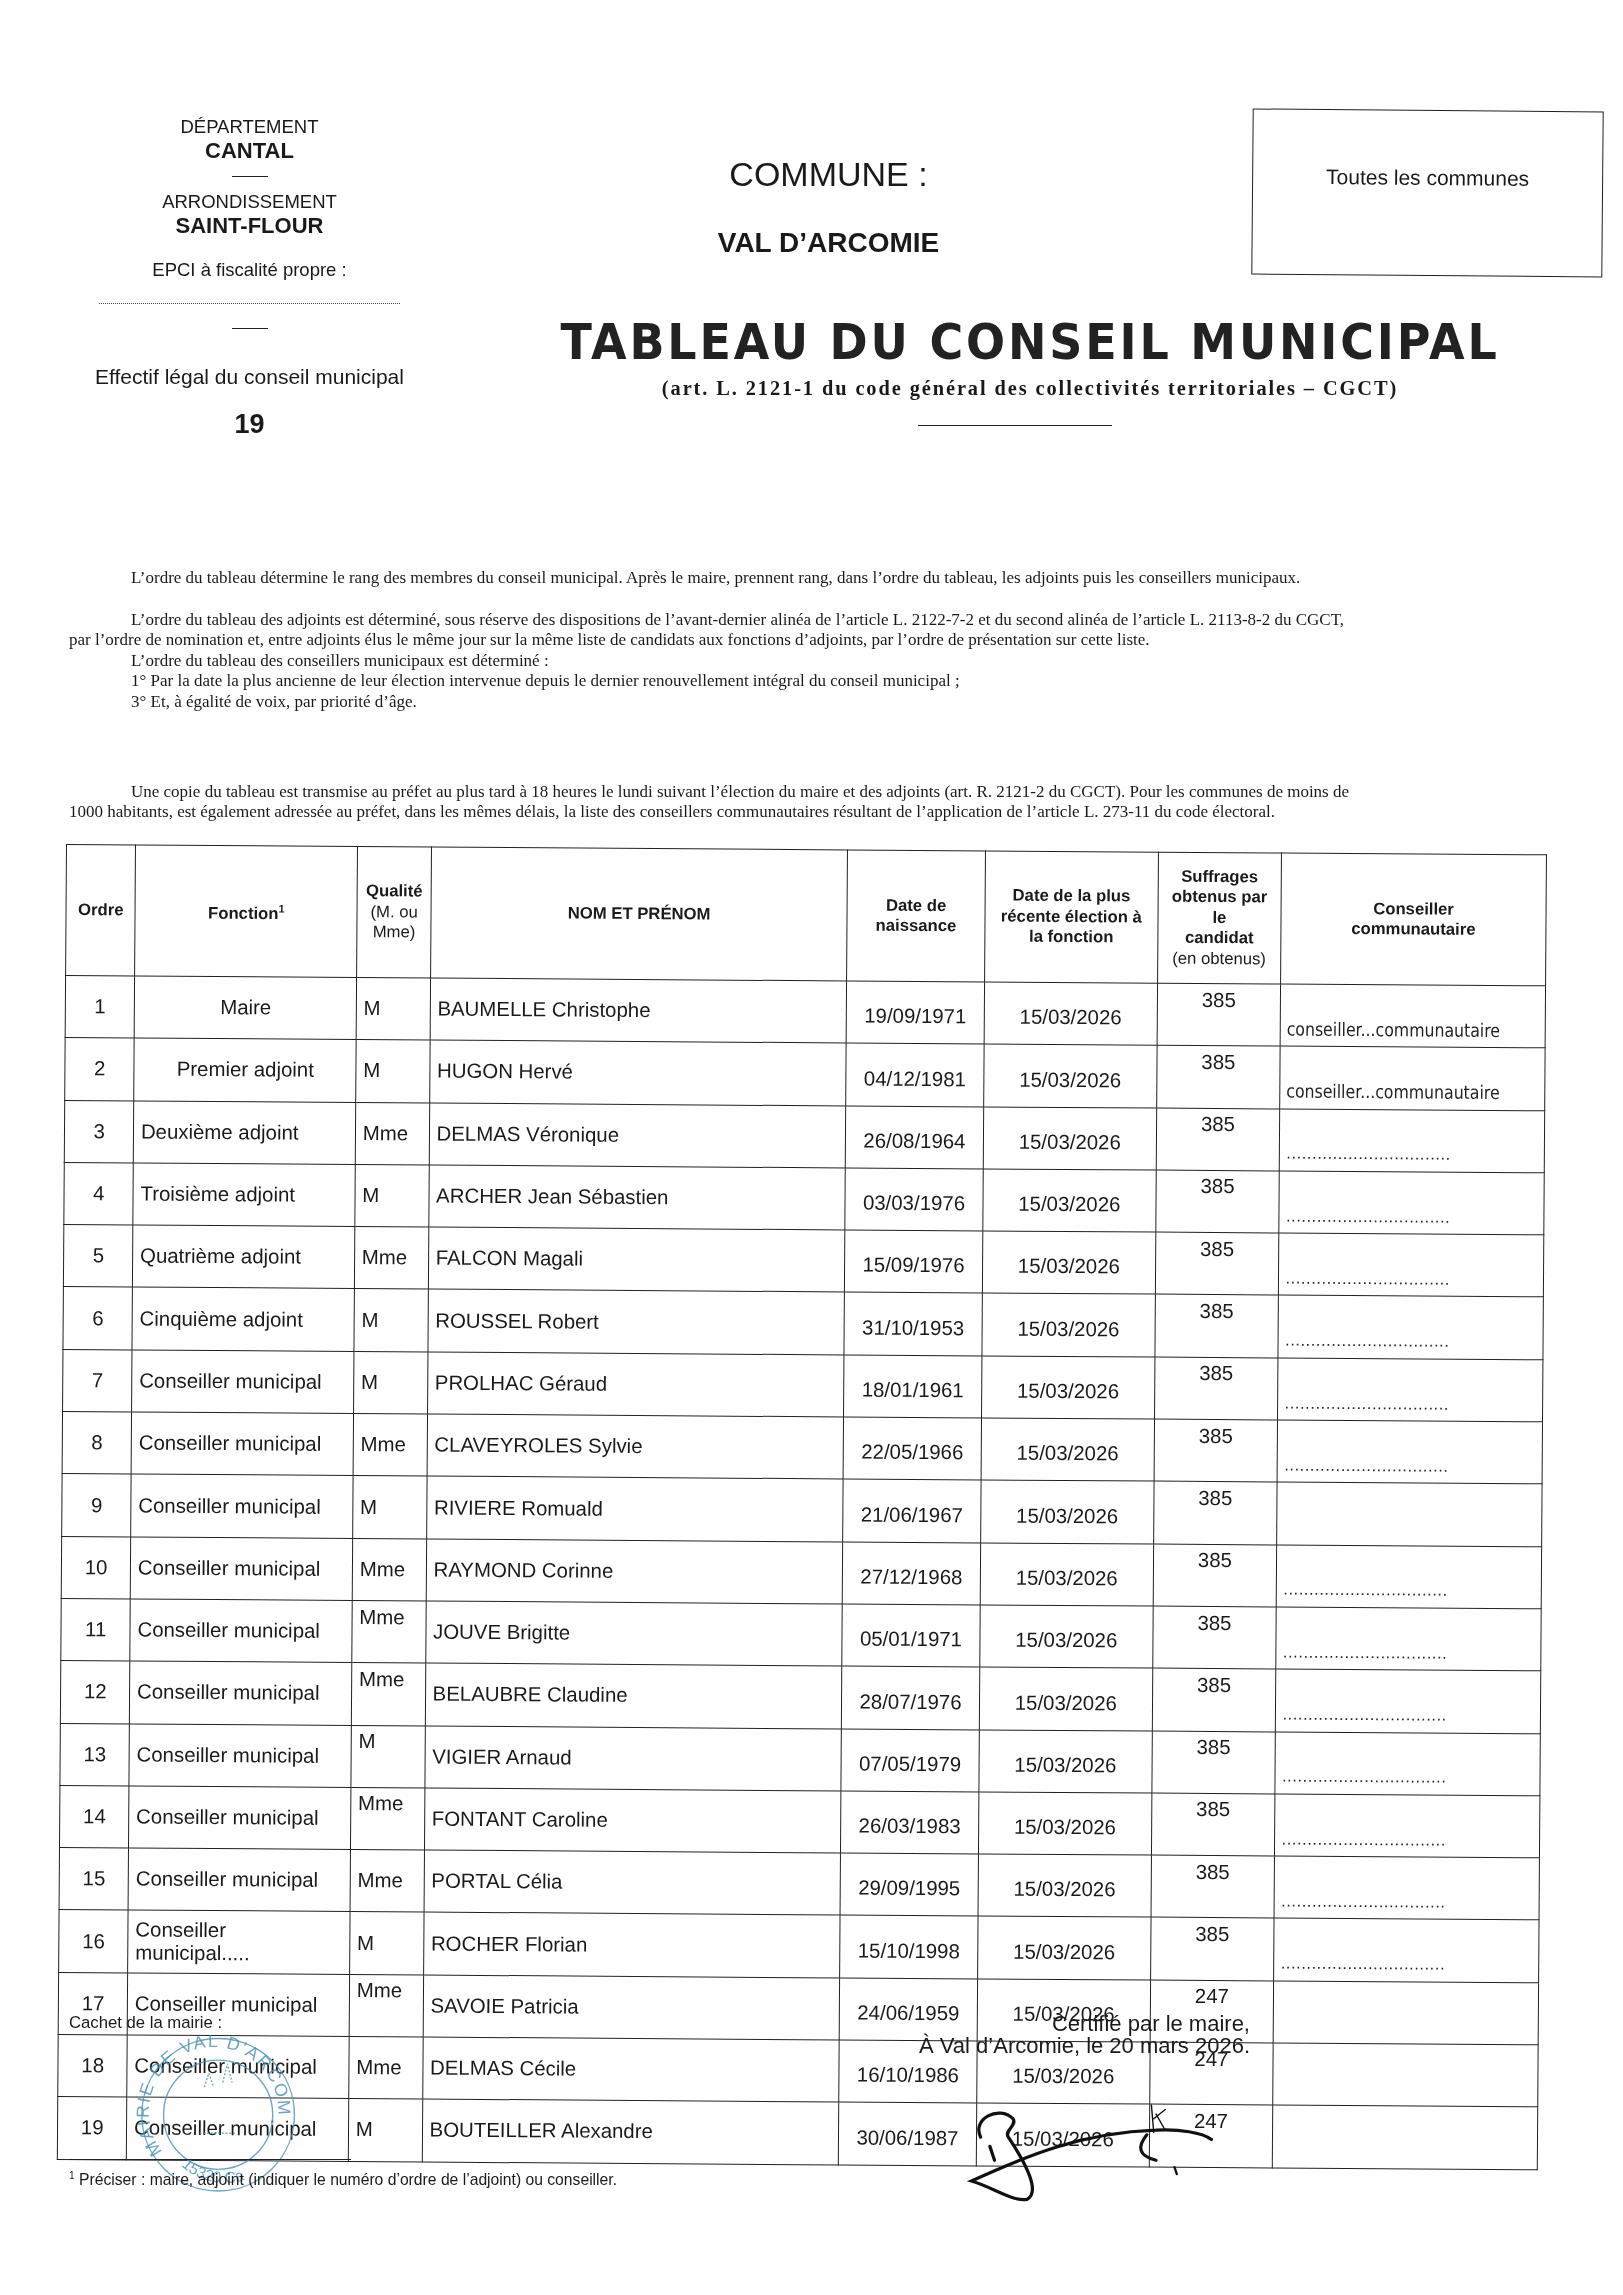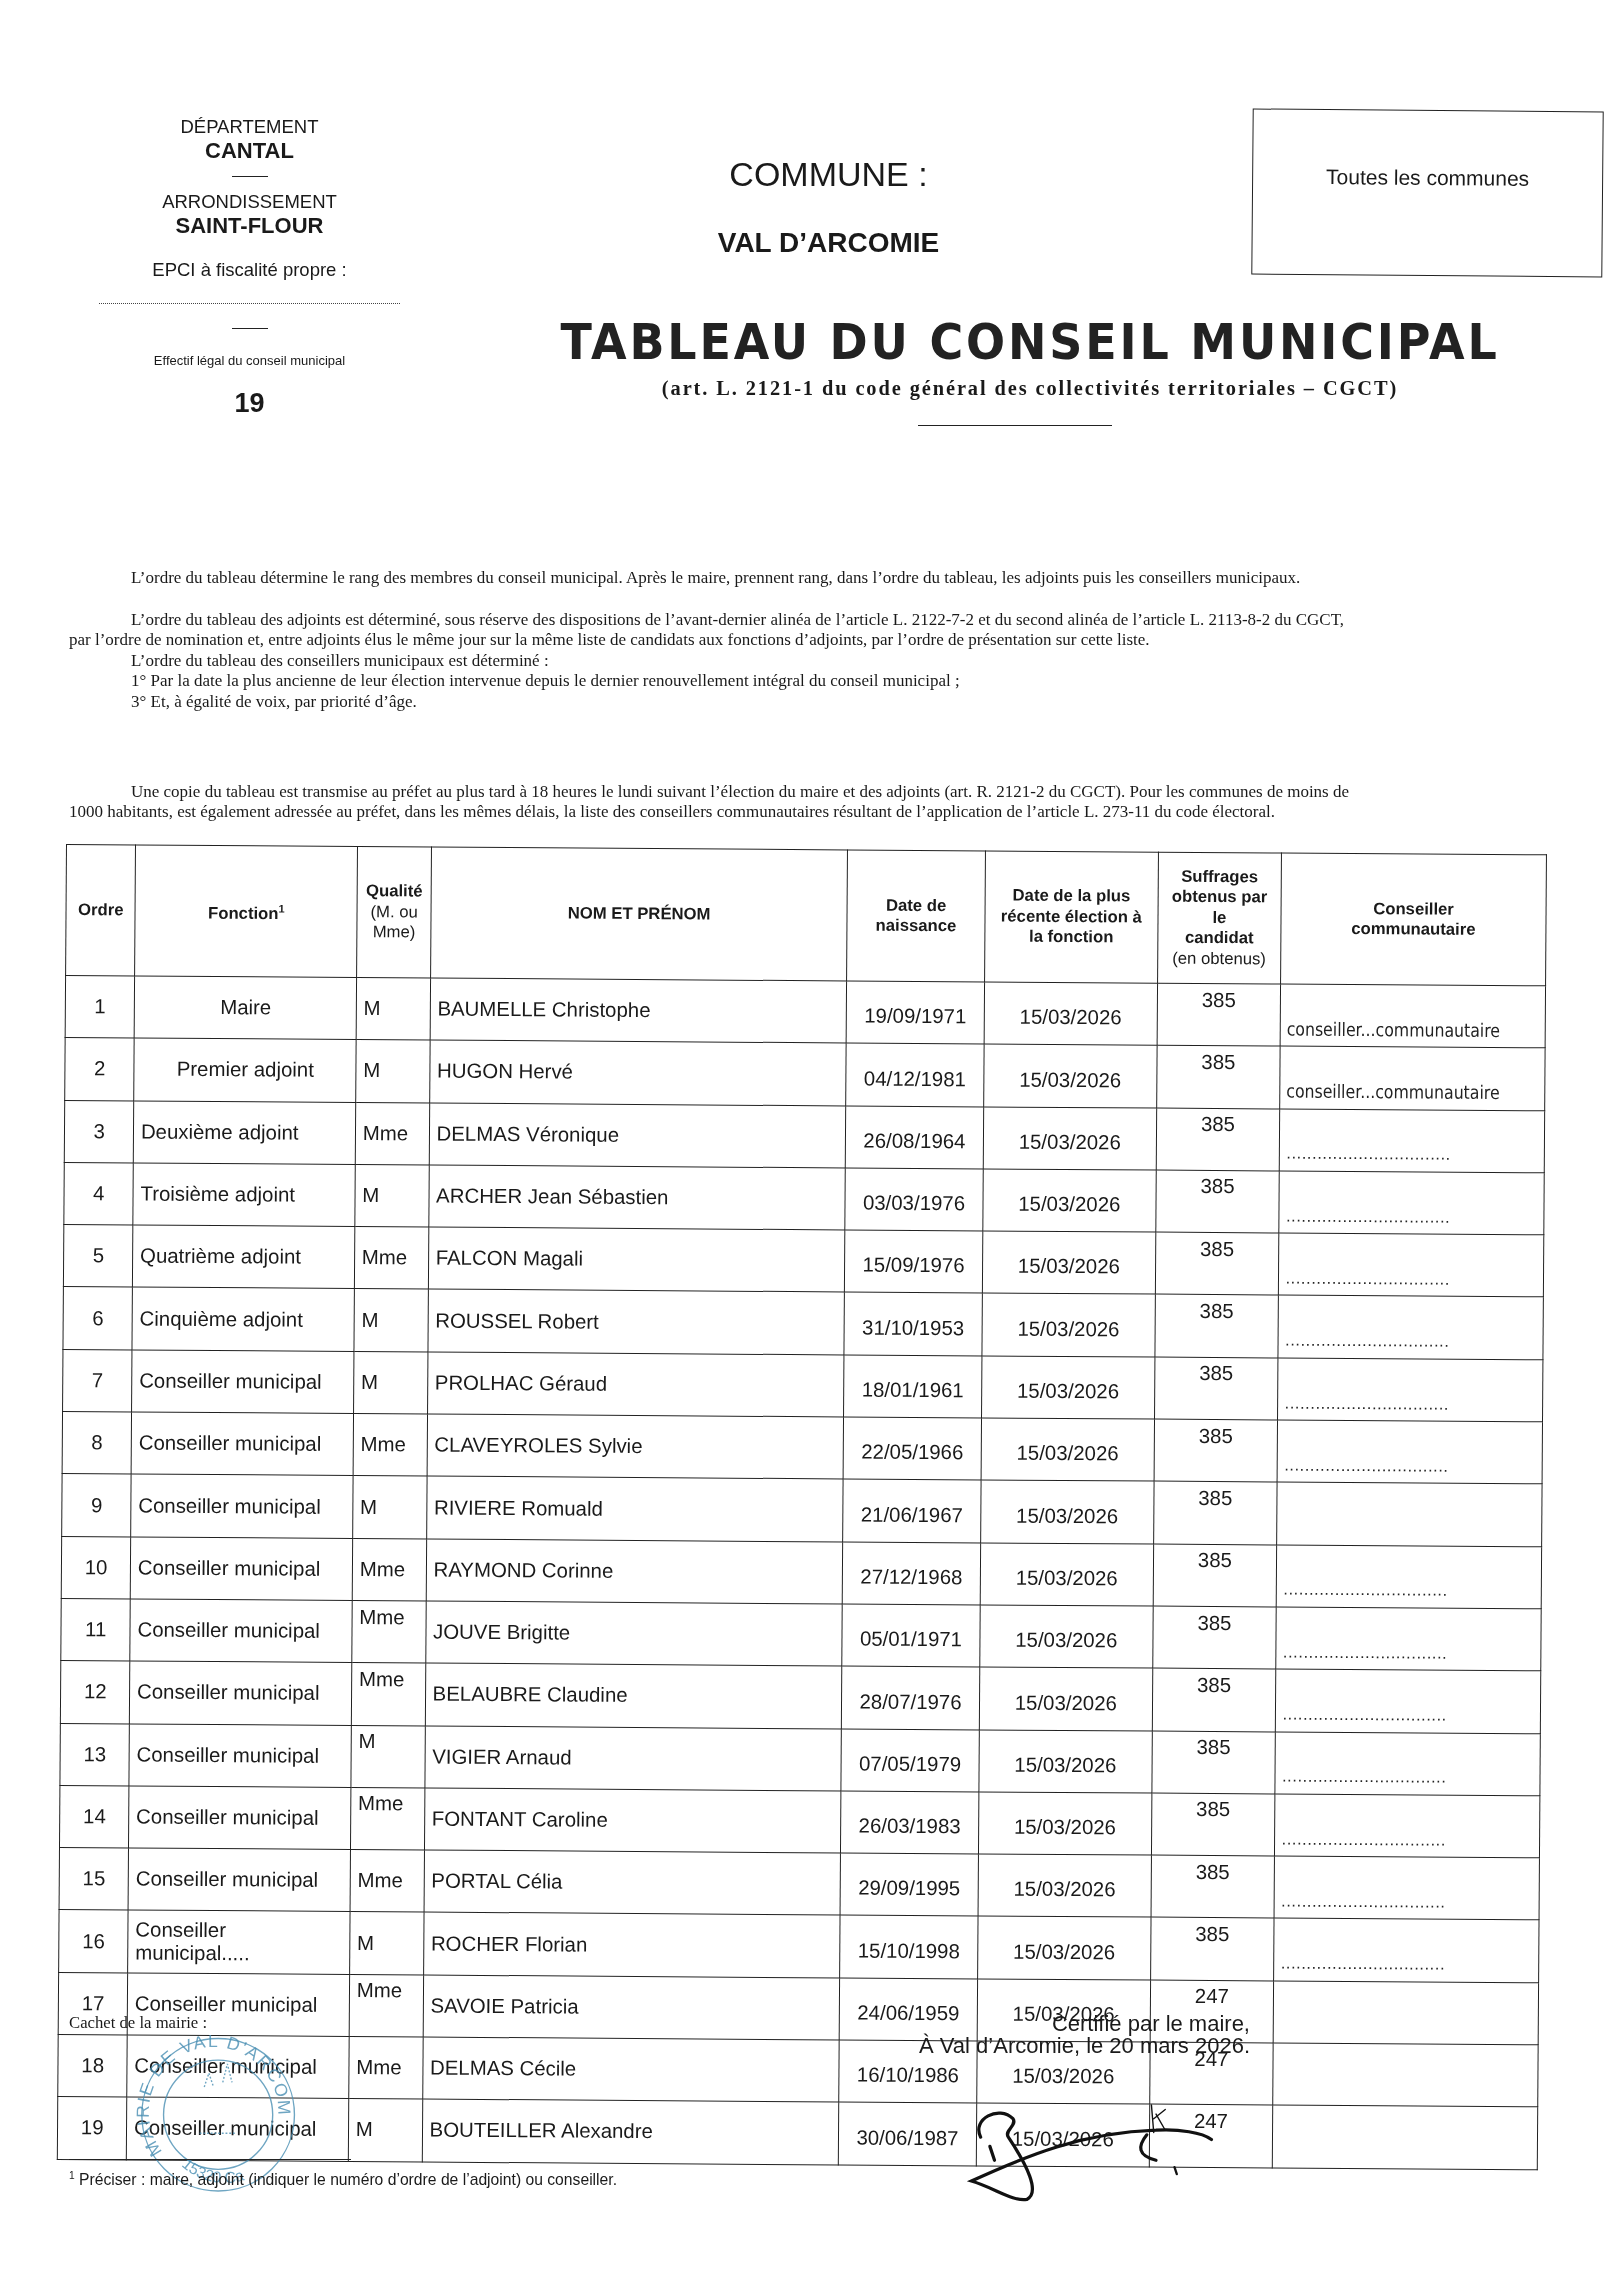--- a/index.html
+++ b/index.html
@@ -6,21 +6,21 @@
   body { width: 1623px; height: 2295px; position: relative; overflow: hidden; color: #1a1a1a; font-family: "Liberation Sans", sans-serif; }
   .abs { position: absolute; }
   .center { text-align: center; }
 
   
   #left-header { left: 69px; top: 116px; width: 361px; text-align: center; }
   #left-header .lbl { font-size: 18.5px; }
   #left-header .val { font-size: 22px; font-weight: bold; }
   #left-header .rule { width: 36px; height: 0; border-top: 1.4px solid #222; margin: 12px auto 14px; }
   #left-header .dots { border-top: 1.4px dotted #444; width: 301px; margin: 22px auto 0; }
-  #left-header .effectif { font-size: 13px; margin-top: 24px; }
+  #left-header .effectif { font-size: 21px; margin-top: 36px; }
   #left-header .eff-val { font-size: 27px; font-weight: bold; margin-top: 19.4px; }
 
   
   #commune-label { left: 625px; top: 155px; width: 407px; font-size: 34px; text-align: center; }
   #commune-name { left: 625px; top: 227px; width: 407px; font-size: 28px; font-weight: bold; text-align: center; }
 
   
   #scope-box { left: 1252px; top: 110px; width: 351px; height: 166px; border: 1.9px solid #222; box-sizing: border-box; transform: rotate(0.5deg); }
   #scope-box span { display: block; text-align: center; margin-top: 55px; font-size: 21px; }
 
@@ -49,21 +49,21 @@
   #council-table td.c-nom { width: 416px; }
   #council-table td.c-naiss { width: 125px; text-align: center; padding-top: 8.3px; }
   #council-table td.c-elec { width: 162px; text-align: center; padding-top: 8.3px; }
   #council-table td.c-suff { width: 111px; text-align: center; vertical-align: top; padding-top: 4.6px; }
   #council-table td.c-comm { width: 171px; font-size: 16.7px; vertical-align: bottom; padding-bottom: 6.5px; white-space: nowrap; overflow: visible; }
   .handwritten { font-family: "DejaVu Sans", sans-serif; font-size: 18.5px; font-weight: normal; letter-spacing: 0px; color: #222; display: inline-block; transform: scaleX(0.85); transform-origin: left; vertical-align: middle; }
   .dotted-fill { letter-spacing: 0.5px; color: #222; }
   sup { font-size: 11px; }
 
   
-  #stamp-label { left: 69px; top: 2013px; font-family: Liberation Serif, serif; font-size: 16.7px; }
+  #stamp-label { left: 69px; top: 2013px; font-family: Liberation Sans, sans-serif; font-size: 16.7px; }
   #stamp { left: 130px; top: 2013px; width: 167px; height: 185px; }
   #footnote-rule { left: 69px; top: 2159px; width: 282px; border-top: 1.9px solid #222; }
   #footnote { left: 69px; top: 2170px; font-size: 15.7px; }
   #footnote sup { font-size: 10.2px; }
   #certif { left: 898px; top: 2013px; width: 352px; text-align: right; font-size: 22px; line-height: 22px; }
   #signature { left: 962px; top: 2091px; width: 305px; height: 120px; }
 </style>
 </head>
 <body>
 

